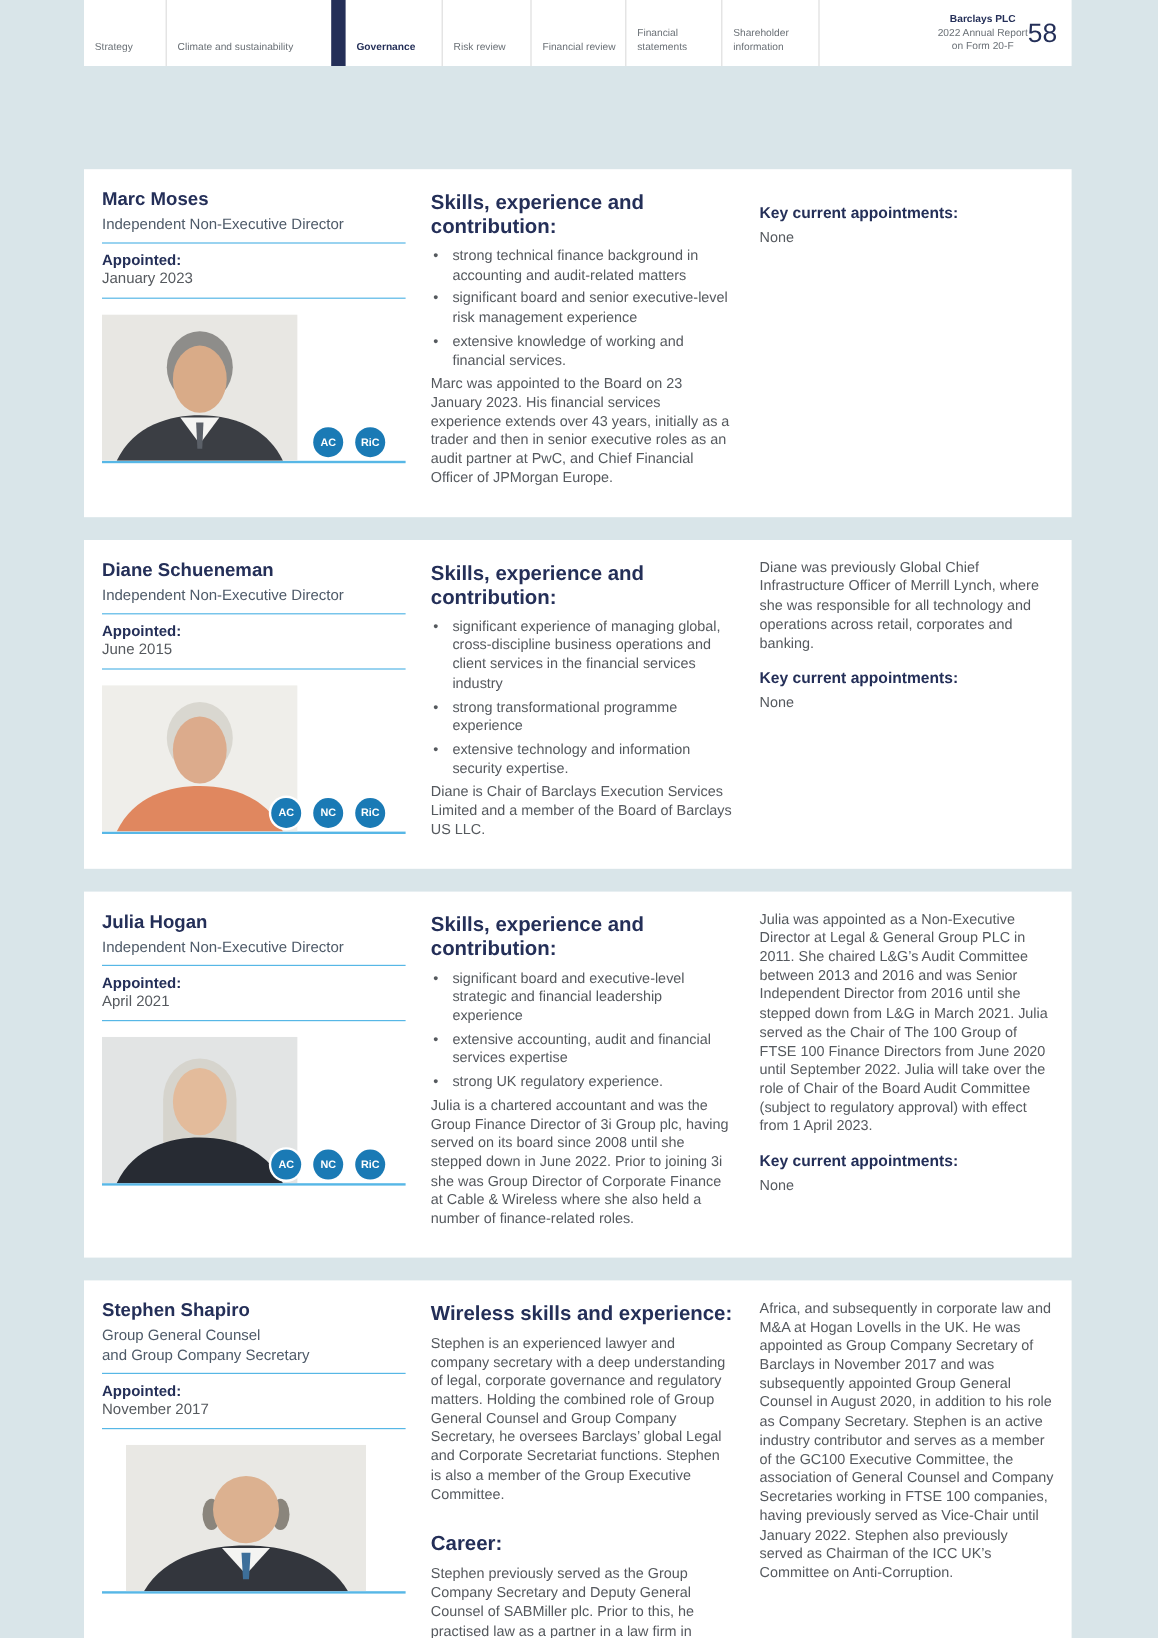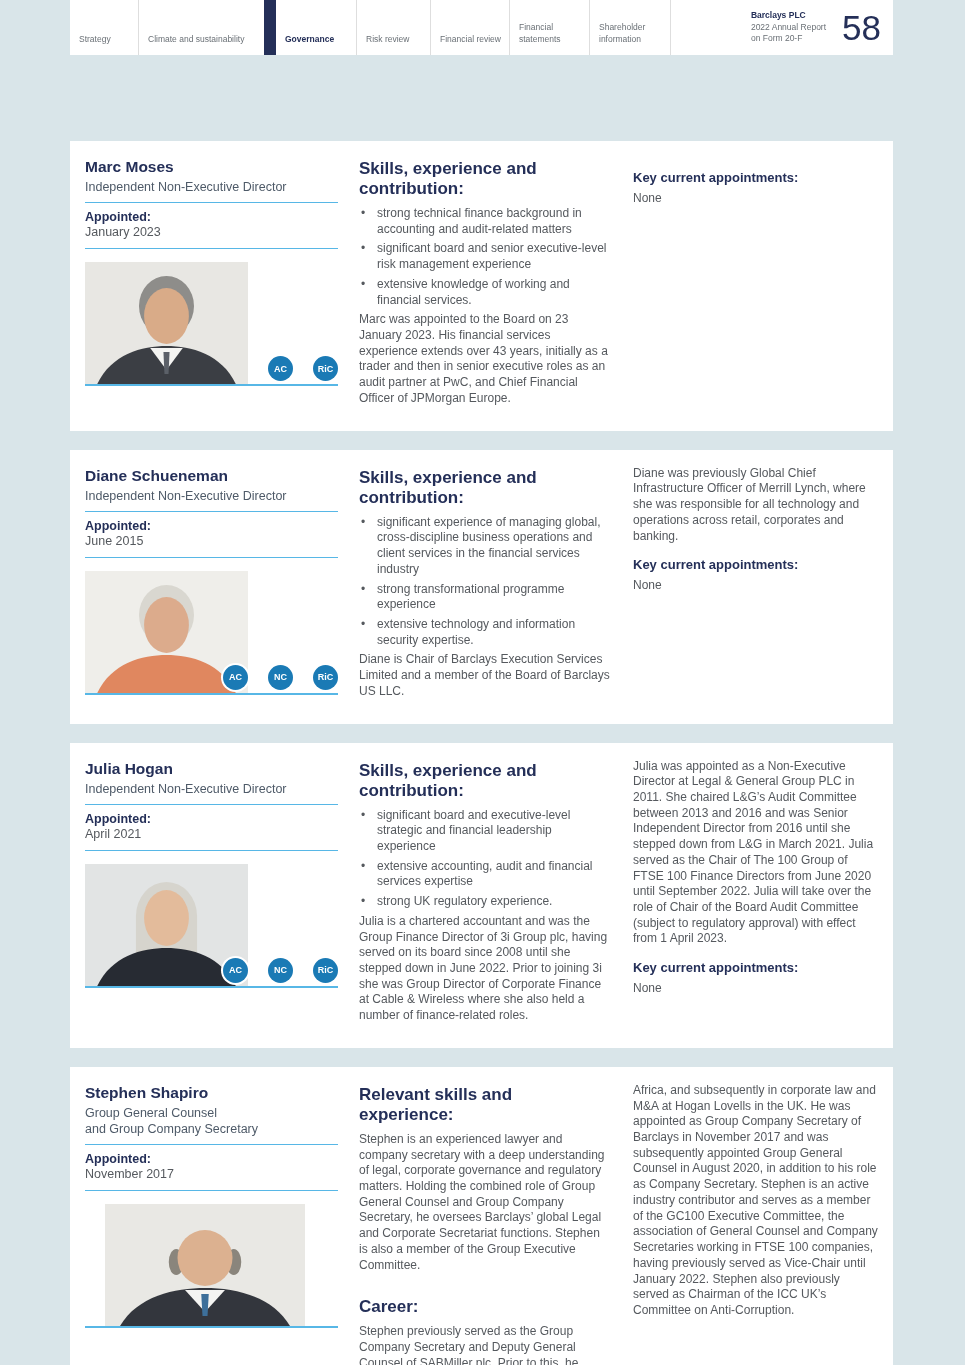--- a/index.html
+++ b/index.html
@@ -9,33 +9,33 @@
   }
   html,body{margin:0;padding:0;background:var(--page-bg);}
   body{font-family:"Liberation Sans",sans-serif;}
   .page{position:relative;width:965px;height:1365px;background:var(--page-bg);overflow:hidden;}
 
   
   .topbar{margin-left:70px;width:823px;height:55px;background:var(--card-bg);display:flex;align-items:stretch;}
   .tabs{display:flex;align-items:stretch;}
   .tab{position:relative;display:flex;align-items:flex-end;border-left:1px solid #dedede;box-sizing:border-box;padding:0 8px 9px 9px;}
   .tab:nth-child(1){border-left:none;width:68px;}
-  .tab:nth-child(2){width:126px;}
+  .tab:nth-child(2){width:138px;}
   .tab:nth-child(3){width:92px;}
   .tab:nth-child(4){width:74px;}
   .tab:nth-child(5){width:79px;}
   .tab:nth-child(6){width:80px;}
   .tab:nth-child(7){width:82px;border-right:1px solid #dedede;}
   .tab.active{border-left:12px solid var(--navy);}
   .tab-label{font-size:8.5px;line-height:1.4;color:var(--tab-text);}
   .tab.active .tab-label{color:var(--navy);font-weight:bold;}
-  .top-right{margin-left:auto;display:flex;align-items:center;padding-right:12px;}
+  .top-right{margin-left:auto;display:flex;align-items:center;padding-right:12px;text-align:center;}
   .meta{font-size:8.5px;line-height:1.4;color:var(--tab-text);}
   .meta-brand{color:var(--navy);font-weight:bold;}
-  .page-number{font-size:35px;color:var(--navy);margin-left:16px;font-weight:400;}
+  .page-number{font-size:22px;color:var(--navy);font-weight:400;}
 
   
   .page-title{margin:15px 0 0 70px;font-size:21.5px;font-weight:400;color:var(--navy);letter-spacing:0.1px;}
 
   
   .cards{margin-top:86px;}
   .card{width:823px;margin:0 0 19px 70px;background:var(--card-bg);display:flex;box-sizing:border-box;padding:16px 15px 18px 15px;}
   .cards .card:nth-child(1){min-height:255px;}
   .cards .card:nth-child(2){min-height:245px;}
   .cards .card:nth-child(3){min-height:260px;}
@@ -46,21 +46,21 @@
   .col3{width:245px;flex:none;}
 
   .director-name{margin:1px 0 3px;font-size:15.5px;font-weight:bold;color:var(--navy);}
   .director-role{font-size:12.5px;color:var(--muted-text);line-height:1.3;padding-bottom:7px;border-bottom:1.5px solid var(--accent-line);}
   .appointed{padding:7px 0 9px;border-bottom:1.5px solid var(--accent-line);font-size:12.5px;}
   .appointed-label{font-weight:bold;color:var(--navy);}
   .appointed-value{color:var(--body-text);margin-top:1px;}
   .photo-row{position:relative;margin-top:13px;border-bottom:2px solid var(--accent-line);min-height:122px;}
   .portrait{display:block;width:163px;height:122px;}
   .portrait.wide{width:200px;margin-left:20px;}
-  .badges{position:absolute;right:0;bottom:3px;display:flex;gap:20px;}
+  .badges{position:absolute;right:17px;bottom:3px;display:flex;gap:10px;}
   .badge{width:25px;height:25px;border-radius:50%;background:var(--badge-blue);color:#fff;font-size:9px;font-weight:bold;display:flex;align-items:center;justify-content:center;box-shadow:0 0 0 2px #fff;}
 
   .col-heading{margin:2px 0 7px;font-size:17px;font-weight:bold;color:var(--navy);}
   .col-heading.mt{margin-top:24px;}
   .bullet{display:flex;margin:0 0 4px;font-size:12px;line-height:1.31;color:var(--body-text);}
   .bullet .dot{width:16px;flex:none;padding-left:2px;}
   .para{margin:0 0 6px;font-size:12px;line-height:1.31;color:var(--body-text);}
   .key-heading{margin:13px 0 6px;font-size:13px;font-weight:bold;color:var(--navy);}
   .key-value{font-size:12px;color:var(--body-text);}
 </style>
@@ -250,21 +250,21 @@
                 <ellipse cx="57" cy="58" rx="6" ry="13" fill="#8a857c"></ellipse>
                 <ellipse cx="103" cy="58" rx="6" ry="13" fill="#8a857c"></ellipse>
     <ellipse cx="80" cy="54" rx="22" ry="28" fill="#dcb190"></ellipse>
     <path d="M12,122 C26,92 56,84 80,84 C104,84 134,92 148,122 Z" fill="#33363d"></path>
                 <path d="M64,86 L80,108 L96,86 Z" fill="#f4f4f2"></path>
                 <path d="M77,90 L83,90 L82,112 L78,112 Z" fill="#3d6f9a"></path>
   </svg></span>
           </div>
         </div>
         <div class="col col2">
-          <h3 class="col-heading">Relevant skills and experience:</h3>
+          <h3 class="col-heading">Wireless skills and experience:</h3>
           <p class="para">Stephen is an experienced lawyer and company secretary with a deep understanding of legal, corporate governance and regulatory matters. Holding the combined role of Group General Counsel and Group Company Secretary, he oversees Barclays’ global Legal and Corporate Secretariat functions. Stephen is also a member of the Group Executive Committee.</p>
           <h3 class="col-heading mt">Career:</h3>
           <p class="para">Stephen previously served as the Group Company Secretary and Deputy General Counsel of SABMiller plc. Prior to this, he practised law as a partner in a law firm in South</p>
         </div>
         <div class="col col3">
           <p class="para">Africa, and subsequently in corporate law and M&amp;A at Hogan Lovells in the UK. He was appointed as Group Company Secretary of Barclays in November 2017 and was subsequently appointed Group General Counsel in August 2020, in addition to his role as Company Secretary. Stephen is an active industry contributor and serves as a member of the GC100 Executive Committee, the association of General Counsel and Company Secretaries working in FTSE 100 companies, having previously served as Vice-Chair until January 2022. Stephen also previously served as Chairman of the ICC UK’s Committee on Anti-Corruption.</p>
         </div>
       </section>
     </main>
 </div>

